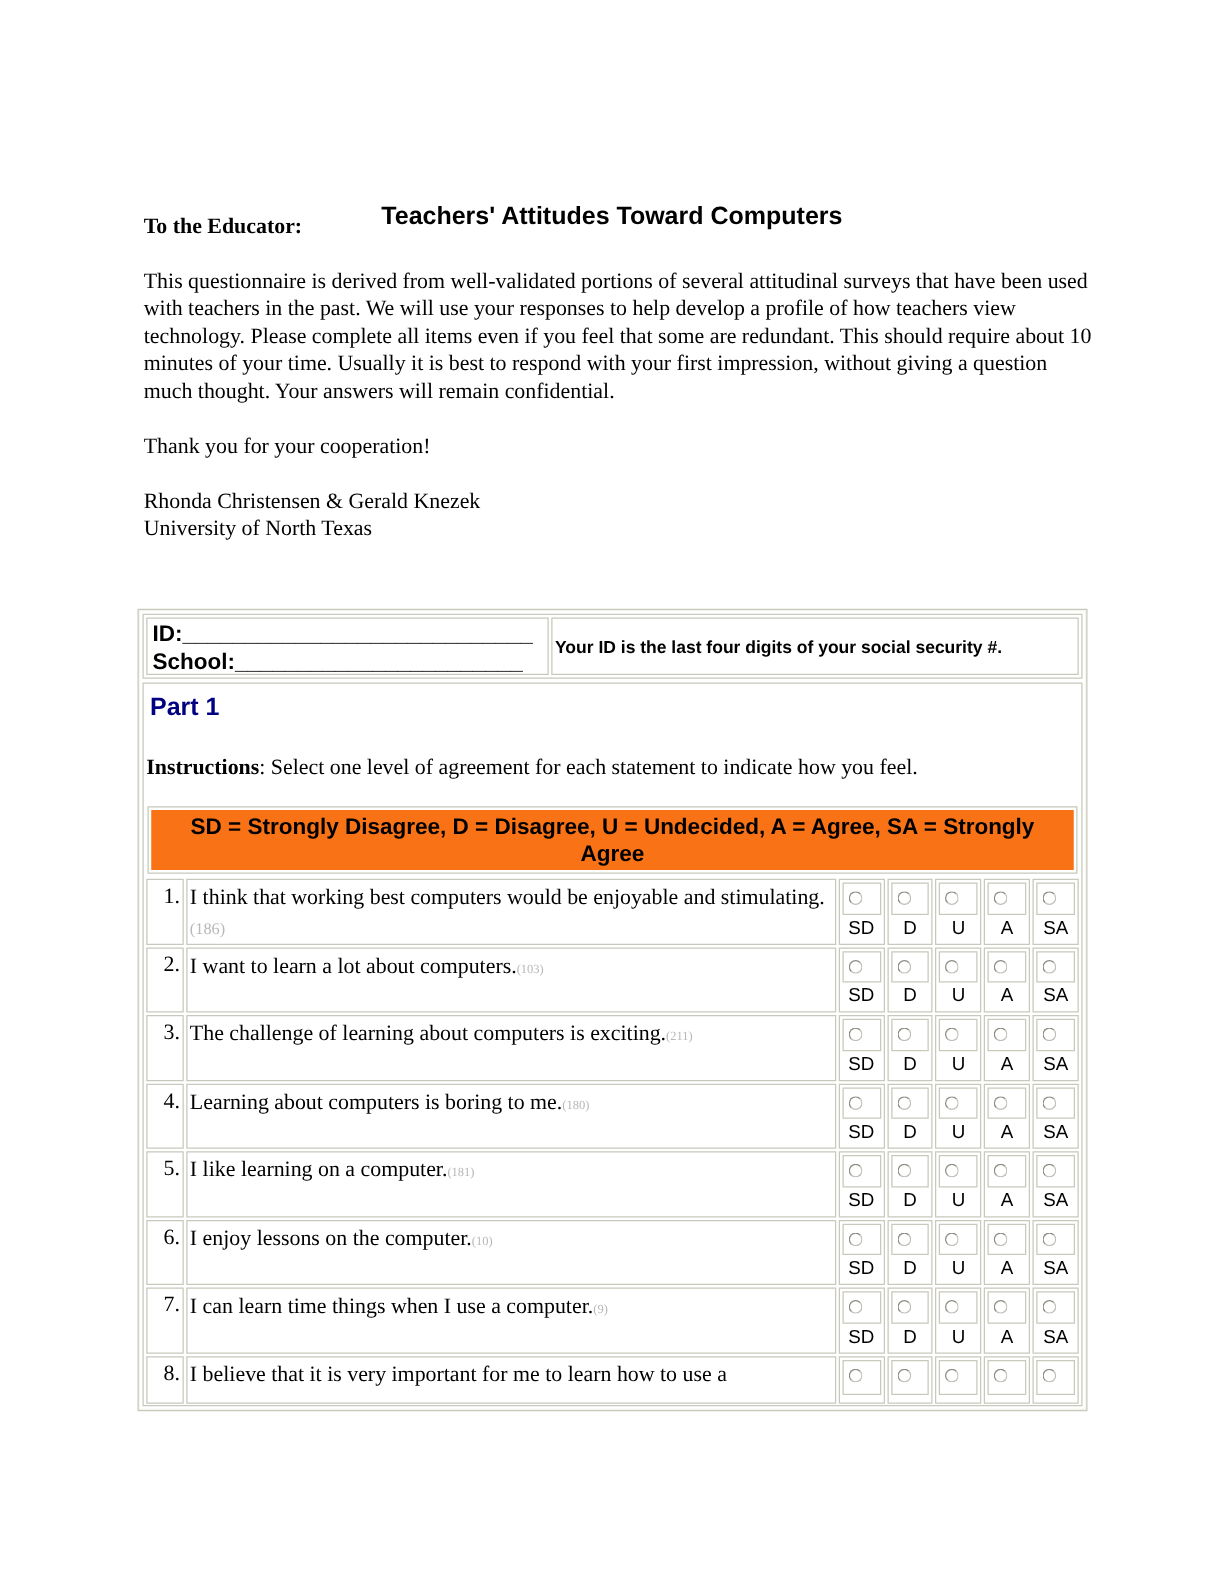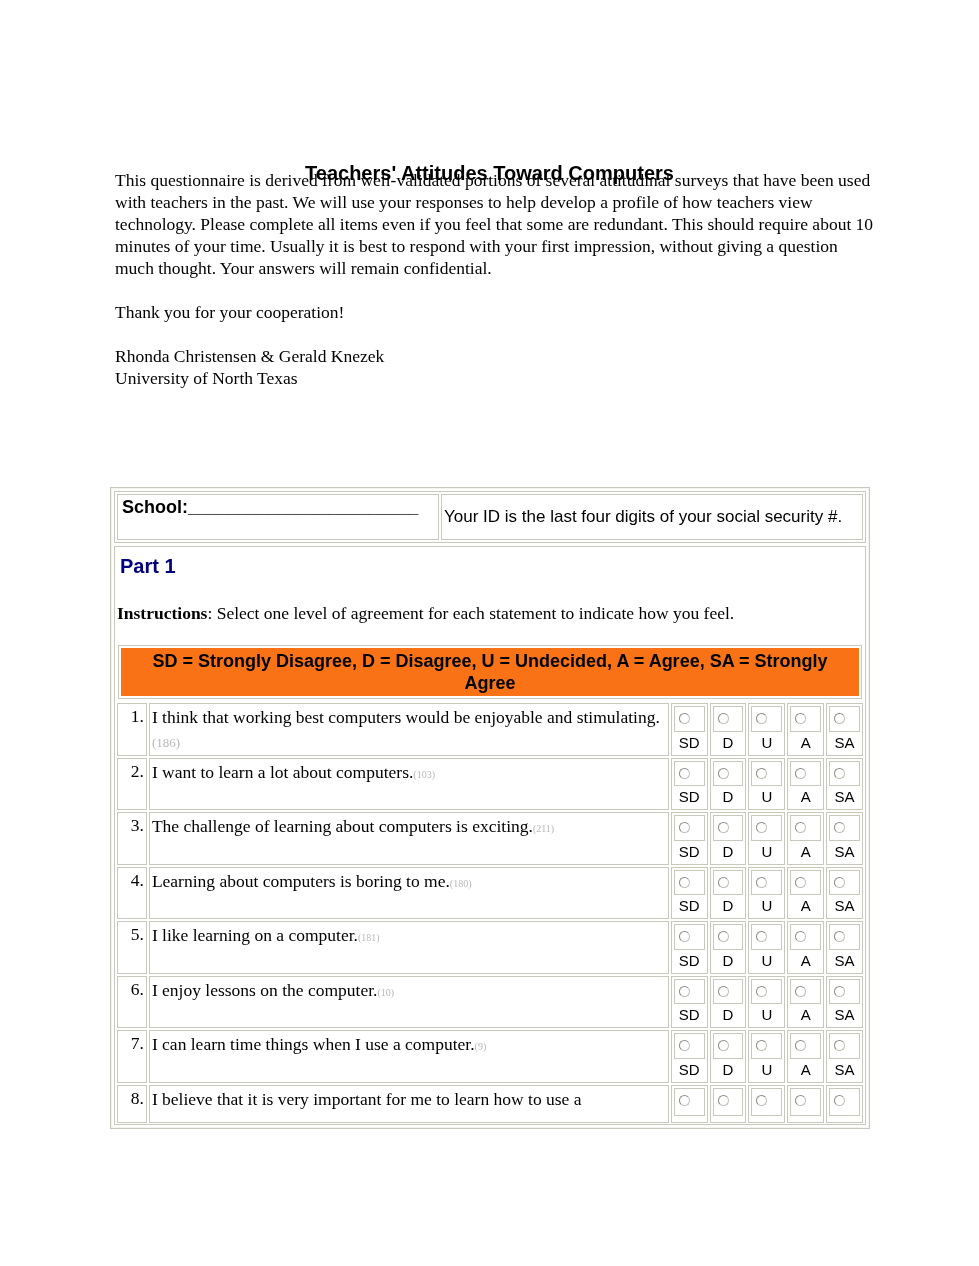--- a/index.html
+++ b/index.html
@@ -6,21 +6,21 @@
     body { width: 979px; height: 1266px; position: relative; overflow: hidden; font-family: "Liberation Serif", serif; color: #000; }
     .title { position: absolute; top: 118px; left: 0; width: 979px; text-align: center; font-family: "Liberation Sans", sans-serif; font-weight: bold; font-size: 20px; margin-top: 44px; }
     .intro { position: absolute; left: 115px; top: 169px; width: 760px; font-size: 17.5px; line-height: 22px; }
     .intro p { margin: 0 0 22px 0; }
     .intro .greet { font-weight: bold; }
 
     .outer { position: absolute; left: 110px; top: 487px; width: 758px; border: 1px solid #c8c8bc; box-shadow: inset 0 0 0 1px #f4f4ee; }
     .idbox { margin: 3px; display: flex; border: 1px solid #c8c8bc; padding: 2px; height: 52px; box-sizing: border-box; }
     .idcell { border: 1px solid #c8c8bc; box-sizing: border-box; font-family: "Liberation Sans", sans-serif; }
     .idcell.left { width: 322px; font-weight: bold; font-size: 18px; line-height: 22px; padding: 1px 4px; }
-    .idcell.right { flex: 1; margin-left: 2px; font-weight: normal; font-size: 17px; display: flex; align-items: center; padding-left: 2px; }
+    .idcell.right { flex: 1; margin-left: 2px; font-weight: bold; font-size: 14px; display: flex; align-items: center; padding-left: 2px; }
 
     .partbox { margin: 0 3px 3px 3px; border: 1px solid #c8c8bc; padding: 0; }
     .parttitle { font-family: "Liberation Sans", sans-serif; font-weight: bold; color: #000080; font-size: 20px; padding: 8px 5px 0 5px; height: 30px; }
     .instr { font-size: 17.5px; padding: 18px 2px 0 2px; height: 40px; }
     .legend { margin: 2px 3px 3px 3px; border: 1px solid #c8c8bc; padding: 2px; }
     .legend-inner { background: #f97316; font-family: "Liberation Sans", sans-serif; font-weight: bold; font-size: 18px; text-align: center; line-height: 22px; padding: 2px 4px; }
 
     .items { margin: 0 1px 0 1px; }
     .row { display: flex; height: 54.5px; margin-bottom: 0; }
     .cell { border: 1px solid #c8c8bc; box-sizing: border-box; margin: 1px; }
@@ -33,31 +33,33 @@
     .radio { position: absolute; left: 4px; top: 6px; width: 11px; height: 11px; border-radius: 50%; border: 1px solid #c0c0b8; background: #fff; box-sizing: border-box; border-top-color: #8c8c84; border-left-color: #8c8c84; }
     .opt-label { font-family: "Liberation Sans", sans-serif; font-size: 15px; text-align: center; line-height: 21px; }
     .row.last { height: 40px; }
   </style>
 </head>
 <body>
 
 <div class="title">Teachers' Attitudes Toward Computers</div>
 
 <div class="intro">
+  <p class="greet">To the Educator:</p>
   <p>This questionnaire is derived from well-validated portions of several attitudinal surveys that have been used with teachers in the past. We will use your responses to help develop a profile of how teachers view technology. Please complete all items even if you feel that some are redundant. This should require about 10 minutes of your time. Usually it is best to respond with your first impression, without giving a question much thought. Your answers will remain confidential.</p>
   <p>Thank you for your cooperation!</p>
   <p style="margin:0">
     <span>Rhonda Christensen &amp; Gerald Knezek</span><br>
     <span>University of North Texas</span>
   </p>
 </div>
 
 <div class="outer">
   <div class="idbox">
     <div class="idcell left">
+      <div style="overflow:hidden;white-space:nowrap">ID:____________________________</div>
       <div style="overflow:hidden;white-space:nowrap">School:_______________________</div>
     </div>
     <div class="idcell right">Your ID is the last four digits of your social security #.</div>
   </div>
 
   <div class="partbox">
     <div class="parttitle">Part 1</div>
     <div class="instr"><b>Instructions</b><span>: Select one level of agreement for each statement to indicate how you feel.</span></div>
     <div class="legend">
       <div class="legend-inner">SD = Strongly Disagree, D = Disagree, U = Undecided, A = Agree, SA = Strongly Agree</div>

